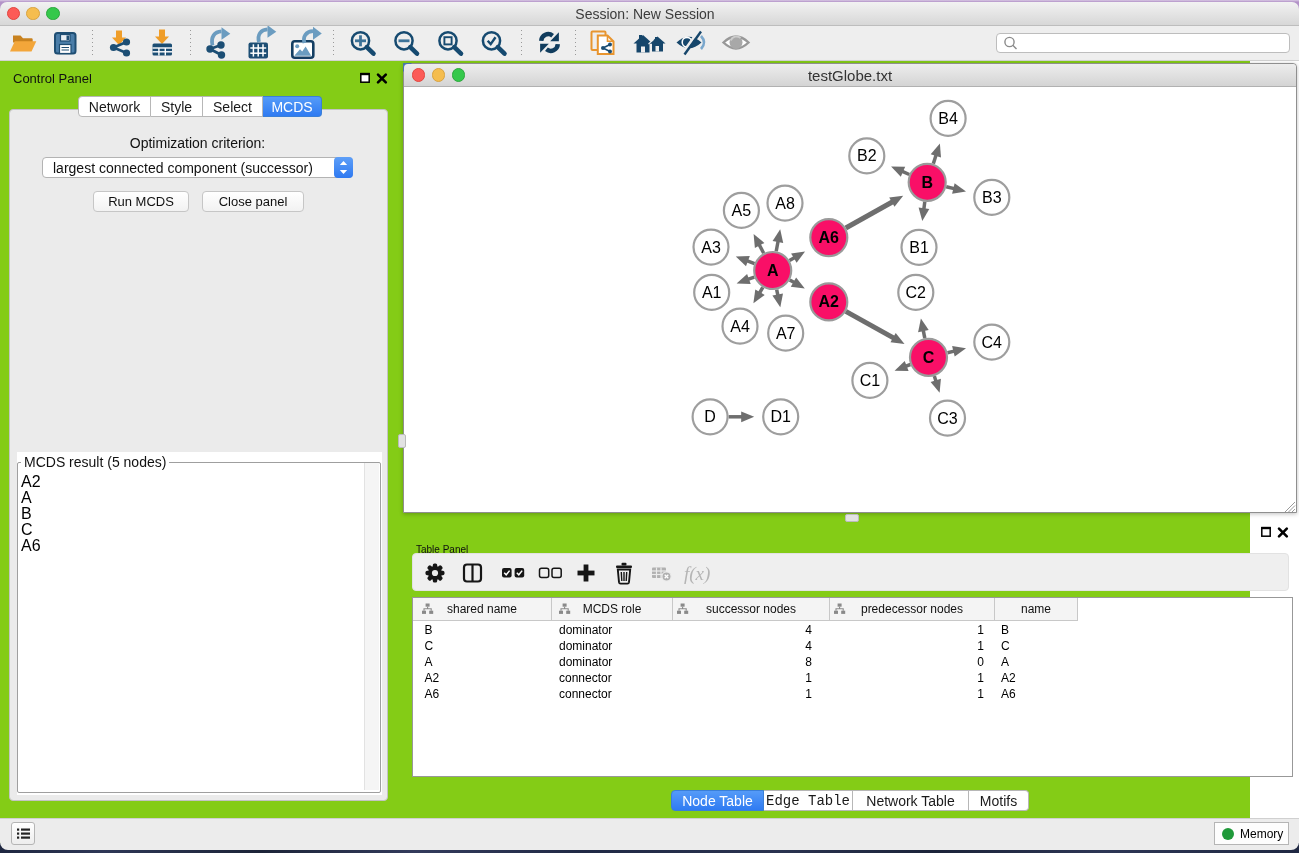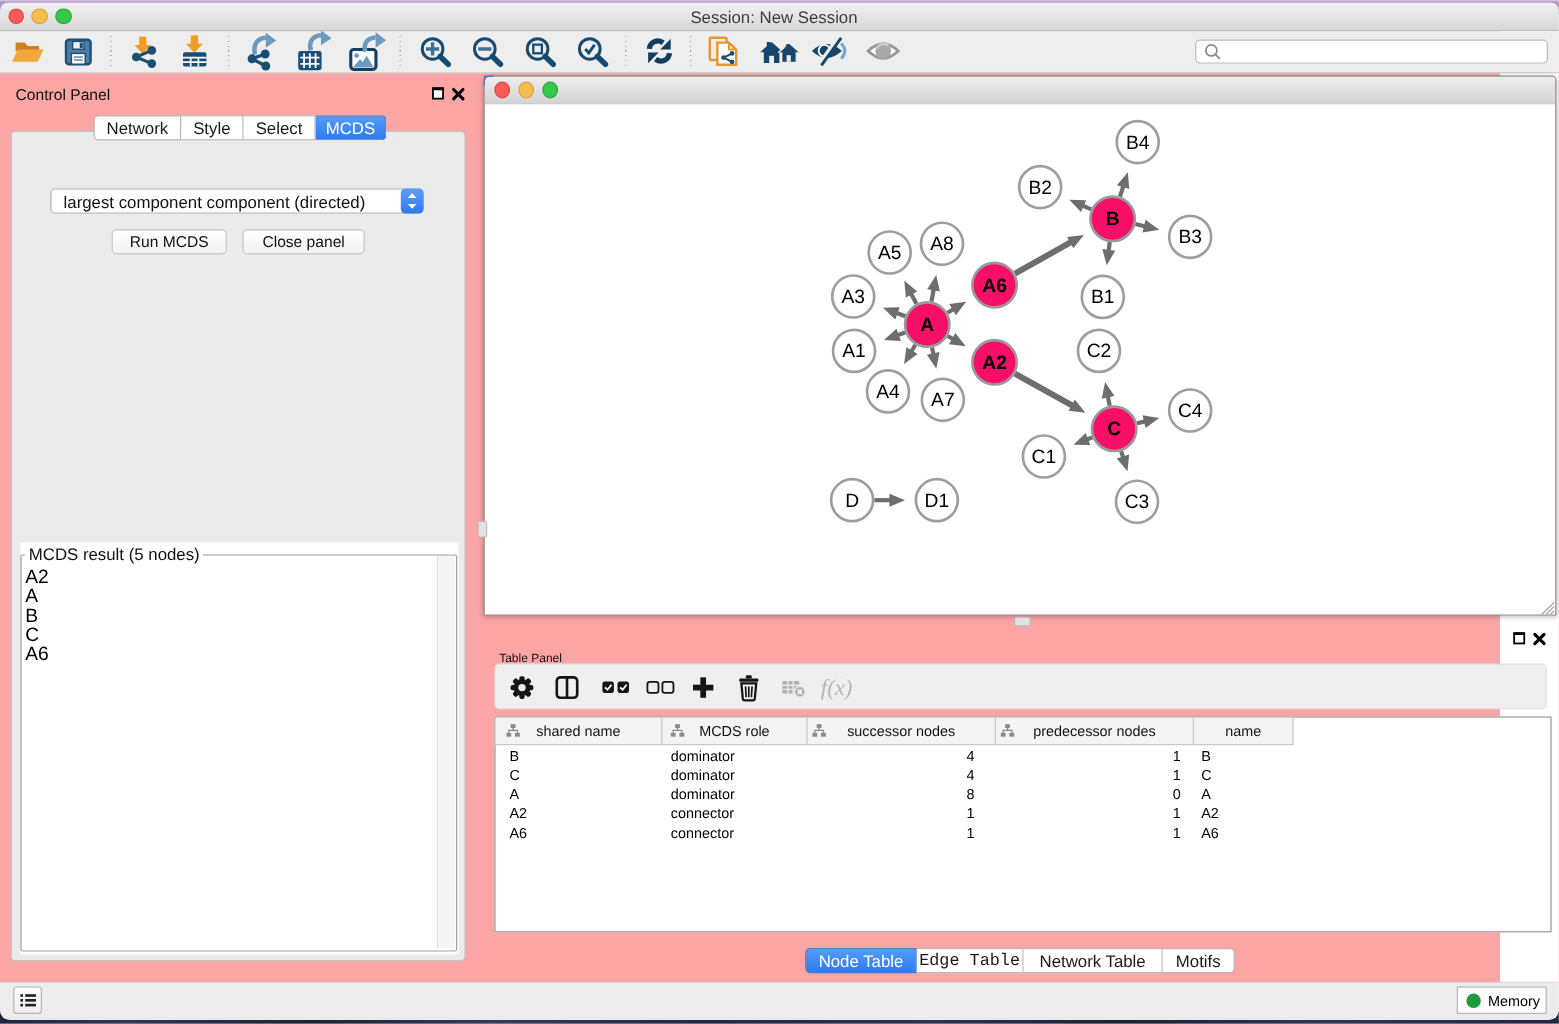--- a/index.html
+++ b/index.html
@@ -1,17 +1,17 @@
 <!DOCTYPE html>
 <html><head>
 <meta charset="utf-8">
 <style>
   html,body{margin:0;padding:0;}
   body{width:1299px;height:853px;overflow:hidden;font-family:"Liberation Sans",sans-serif;}
-  .app{position:absolute;left:0;top:0;width:1250px;height:853px;background:#fca5a5;}
+  .app{position:absolute;left:0;top:0;width:1250px;height:853px;background:#84cc16;}
   .abs{position:absolute;}
   
   .wp-top{left:0;top:0;width:1299px;height:12px;background:linear-gradient(#d9c9e4,#b393c8 2px,#b393c8);}
   
   .titlebar{left:0;top:2px;width:1299px;height:23px;background:linear-gradient(#f2f2f2,#d7d7d7);border-bottom:1px solid #bdbdbd;border-radius:7px 7px 0 0;}
   .tl{width:11.5px;height:11.5px;border-radius:50%;top:4.5px;}
   .tl.red{background:#fc5b57;border:1px solid #e2463f;left:6.5px;}
   .tl.yel{background:#f5bd4f;border:1px solid #d9a340;left:26px;}
   .tl.grn{background:#35c84b;border:1px solid #2ca73d;left:46px;}
   .wintitle{top:4px;left:0;width:1290px;text-align:center;font-size:14px;color:#3c3c3c;}
@@ -201,22 +201,23 @@
       <path d="M20,3.6 L27.8,11.4 M27.8,3.6 L20,11.4" stroke="#000" stroke-width="2.6" stroke-linecap="round"></path>
     </svg>
   </div>
   <div class="abs cp-box"></div>
   <div class="abs tabs" id="cptabs">
     <div class="tab first" style="left:78px;width:73px;">Network</div>
     <div class="tab" style="left:151px;width:52px;">Style</div>
     <div class="tab" style="left:203px;width:60px;">Select</div>
     <div class="tab last sel" style="left:263px;width:59px;">MCDS</div>
   </div>
+  <div class="abs optlabel">Optimization criterion:</div>
   <div class="abs combo">
-    <div class="ctext">largest component component (directed)</div>
+    <div class="ctext">largest connected component (successor)</div>
     <div class="spin">
         <svg width="19" height="21" viewBox="0 0 19 21" style="position:absolute;left:0;top:0;">
       <polygon points="9.5,4 13.2,8 5.8,8" fill="#ffffff"></polygon>
       <polygon points="9.5,17 13.2,13 5.8,13" fill="#ffffff"></polygon>
     </svg>
       </div>
   </div>
   <div class="btn" style="left:93px;top:191px;width:94px;">Run MCDS</div>
   <div class="btn" style="left:202px;top:191px;width:100px;">Close panel</div>
   <div class="abs mlist-holder"></div>
@@ -233,20 +234,21 @@
 
   <div class="abs netwin">
     <svg class="abs" style="left:-1px;top:-1px;" width="10" height="10" viewBox="0 0 10 10">
         <path d="M0,0 h9 L0,9 z" fill="#3e6fb5" opacity="0.85"></path>
         <path d="M2,2 h5 L2,7 z" fill="#dce6f5"></path>
       </svg>
     <div class="nettitle">
       <div class="abs tl red" style="left:7.5px;top:4px;"></div>
       <div class="abs tl yel" style="left:27.5px;top:4px;"></div>
       <div class="abs tl grn" style="left:47.5px;top:4px;"></div>
+      <div class="abs" style="left:0;top:3px;width:100%;text-align:center;font-size:15px;color:#333;">testGlobe.txt</div>
     </div>
     <svg id="graph" width="891" height="427" style="position:absolute;left:0;top:22px;" viewBox="0 0 891 427">
 <line x1="350.3" y1="191.1" x2="343.0" y2="193.7" stroke="#6e6e6e" stroke-width="3.5"></line>
 <polygon points="332.6,197.4 343.1,188.0 346.7,198.1" fill="#6e6e6e"></polygon>
 <line x1="350.5" y1="177.6" x2="342.1" y2="174.4" stroke="#6e6e6e" stroke-width="3.5"></line>
 <polygon points="331.8,170.5 345.8,170.1 342.0,180.2" fill="#6e6e6e"></polygon>
 <line x1="358.8" y1="201.3" x2="355.0" y2="207.9" stroke="#6e6e6e" stroke-width="3.5"></line>
 <polygon points="349.4,217.3 351.3,203.4 360.7,208.9" fill="#6e6e6e"></polygon>
 <line x1="359.7" y1="167.2" x2="354.7" y2="157.7" stroke="#6e6e6e" stroke-width="3.5"></line>
 <polygon points="349.6,147.9 360.4,156.9 350.9,161.9" fill="#6e6e6e"></polygon>

